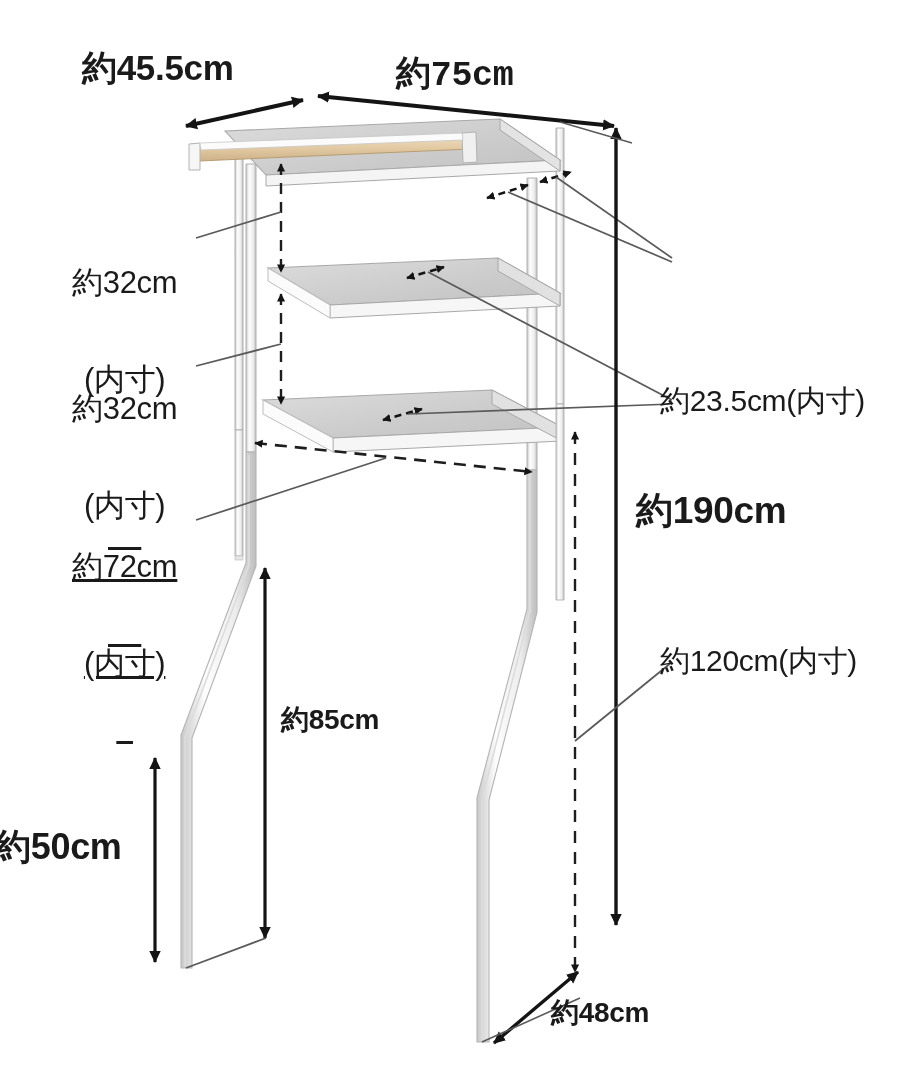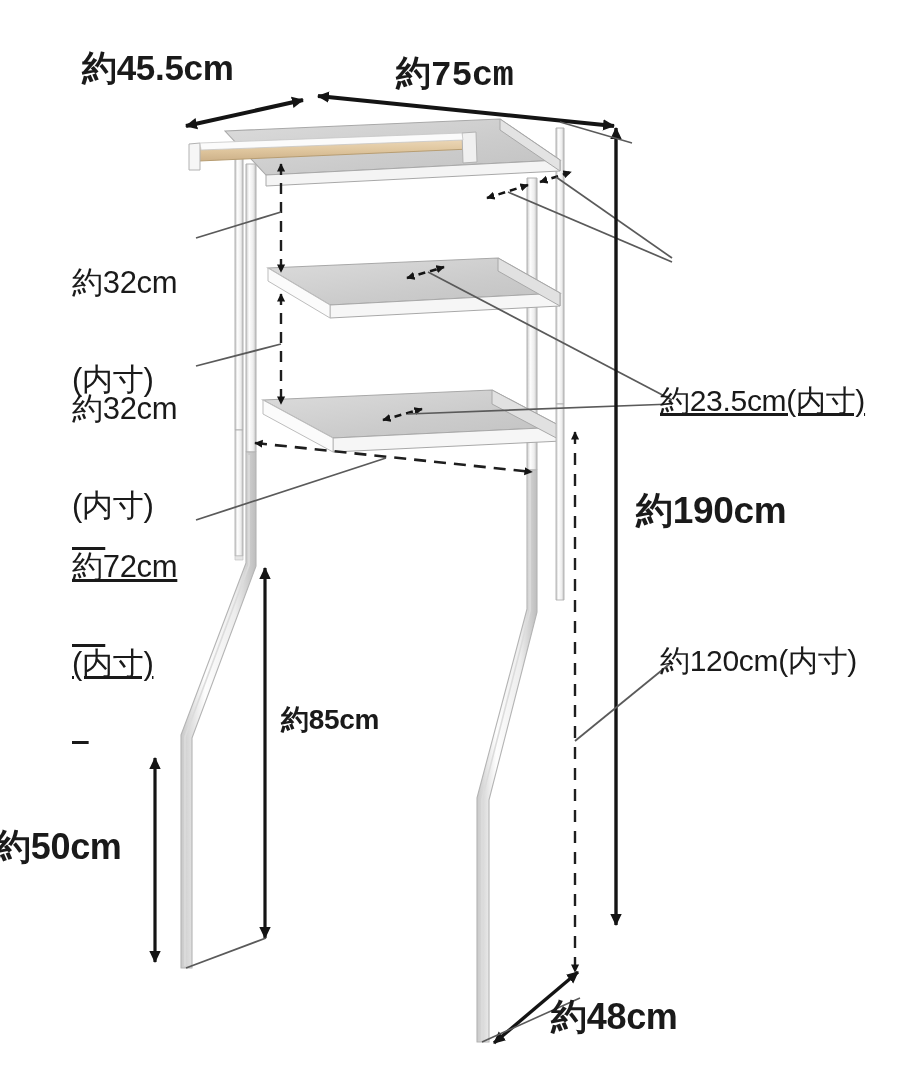--- a/index.html
+++ b/index.html
@@ -33,34 +33,34 @@
     position: absolute;
     color: #1a1a1a;
     line-height: 1.04;
     white-space: pre;
     letter-spacing: -0.3px;
   }
   .dim-label.bold {
     font-weight: bold;
   }
   .dim-label.two-line {
-    text-align: left;
+    text-align: center;
   }
   .lbl-45 { left: 82px;  top: 50px;  font-size: 35px; font-weight: bold; }
   .lbl-75 { left: 396px; top: 58px;  font-size: 35px; font-weight: bold; font-family: Liberation Mono, monospace; }
   .lbl-32a { left: 72px;  top: 203px; font-size: 31px; }
   .lbl-32b { left: 72px;  top: 329px; font-size: 31px; }
   .lbl-72  { left: 72px;  top: 487px; font-size: 31px; text-decoration: underline; }
   .lbl-215 { left: 660px; top: 248px; font-size: 30px; }
-  .lbl-235 { left: 660px; top: 385px; font-size: 30px; text-decoration: underline; }
+  .lbl-235 { left: 660px; top: 385px; font-size: 30px; }
   .lbl-120 { left: 660px; top: 645px; font-size: 30px; }
   .lbl-190 { left: 636px; top: 492px; font-size: 37px; font-weight: bold; }
   .lbl-85  { left: 281px; top: 705px; font-size: 28px; font-weight: bold; }
   .lbl-50  { left: -5px;  top: 828px; font-size: 36px; font-weight: bold; }
-  .lbl-48  { left: 551px; top: 998px; font-size: 36px; font-weight: bold; text-align: right; }
+  .lbl-48  { left: 551px; top: 998px; font-size: 28px; font-weight: bold; text-align: right; }
   .sub { display: block; }
 </style>
 </head>
 <body>
 
 <div id="stage">
 
   <svg class="diagram" viewBox="0 0 912 1080">
     <defs>
       <marker id="arrOut" markerWidth="11" markerHeight="11" refX="9.4" refY="5.5" orient="auto" markerUnits="userSpaceOnUse">

